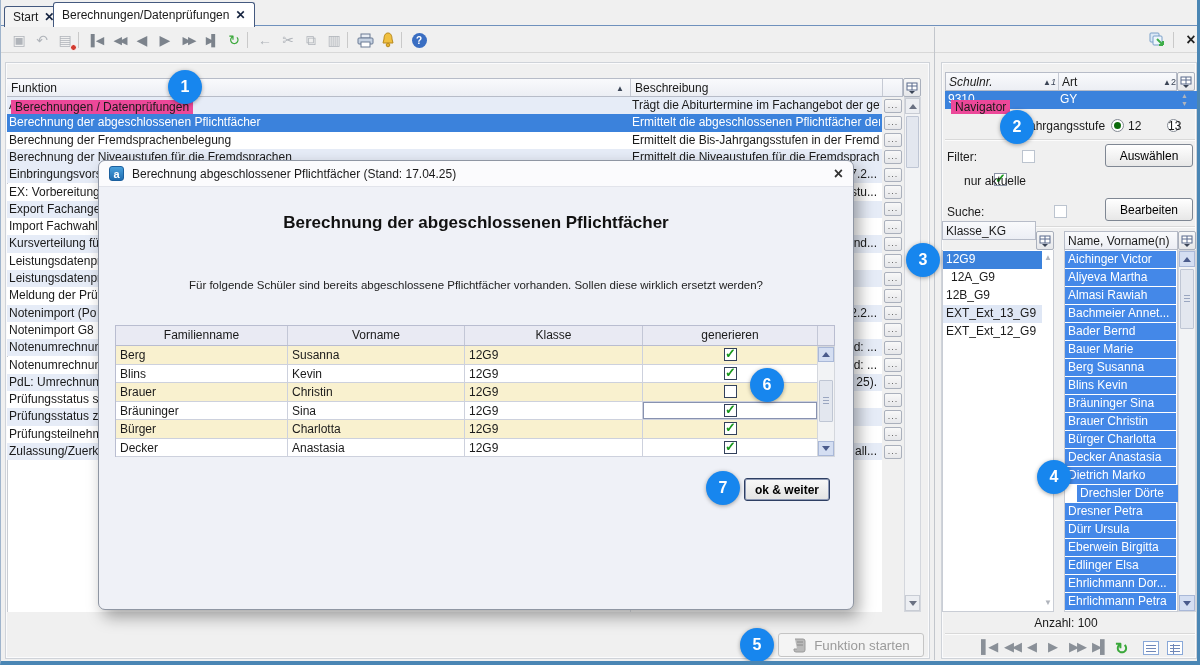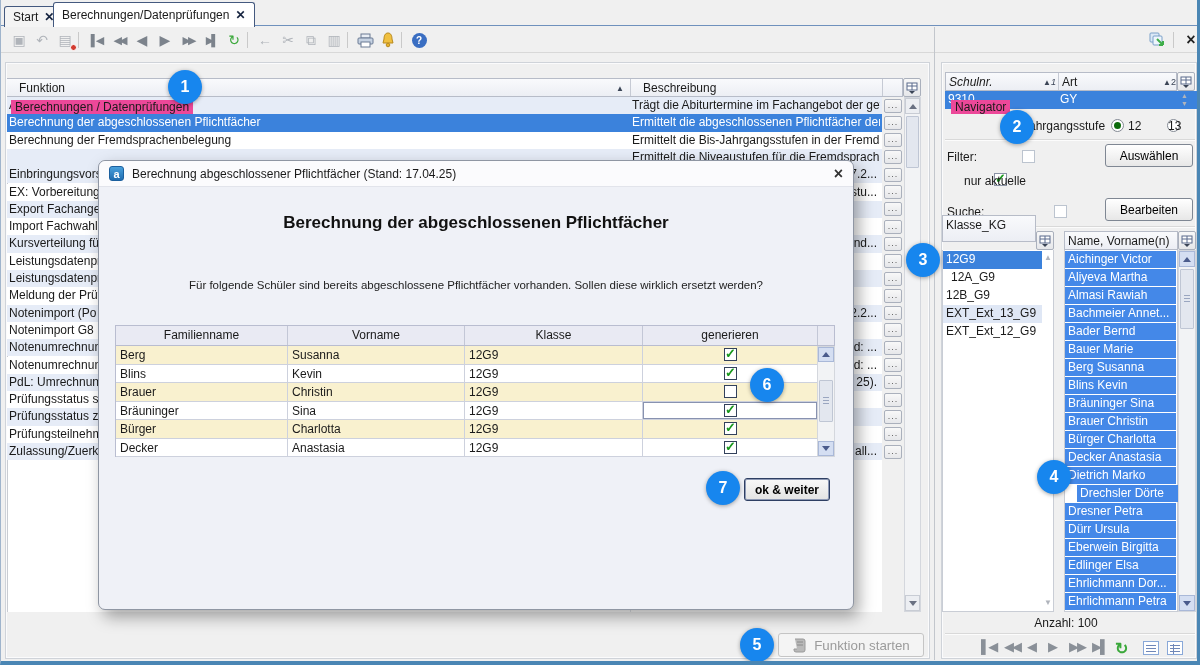--- a/index.html
+++ b/index.html
@@ -27,21 +27,21 @@
   .badge { position:absolute; right:-2px; bottom:-1px; width:7px; height:7px; border-radius:50%; background:#d23b2f; border:1px solid #fff; }
   .helpcircle { width:15px; height:15px; border-radius:50%; background:#3a6ec2; color:#fff; font-size:10px; font-weight:bold;
                 display:flex; align-items:center; justify-content:center; }
 
   
   .frame { position:absolute; border:1px solid #cfd3d9; box-shadow:inset 0 0 0 1px #fbfbfc; }
   .framelabel { position:absolute; background:#ec4899; padding:0 4px; z-index:3;margin-top:44px; }
 
   
   .thead { position:absolute; background:linear-gradient(#f9fafc,#eceef4); border:1px solid #b7bcc8; border-left:none; }
-  .thead .hcell { position:absolute; top:0; height:100%; border-left:1px solid #c6cad4; padding:2px 12px; }
+  .thead .hcell { position:absolute; top:0; height:100%; border-left:1px solid #c6cad4; padding:2px 4px; }
   .sort { font-size:8px; color:#3a4456; }
   .minibtn { position:absolute; background:linear-gradient(#f8f8f8,#e6e7ea); border:1px solid #aab0bc; border-radius:2px;
              font-size:9px; color:#555; text-align:center; line-height:10px; }
   .rowbtn { height:14px; width:18px; letter-spacing:1px; }
   .pickerbtn { display:flex; align-items:center; justify-content:center; }
 
   .mrow { position:absolute; left:6px; width:875px; }
   .mrow .fcell { position:absolute; left:2px; top:1px; width:618px; white-space:nowrap; overflow:hidden; }
   .mrow .dcell { position:absolute; left:625px; top:1px; width:248px; white-space:nowrap; overflow:hidden; }
   .mrow .dcell.fragr { text-align:right; padding-right:3px; }
@@ -211,20 +211,21 @@
       </div>
       <div class="mrow sel" style="top: 114.3px; height: 17.3px;">
         <span class="fcell">Berechnung der abgeschlossenen Pflichtfächer</span>
         <span class="dcell">Ermittelt die abgeschlossenen Pflichtfächer der 10. Jahrgangsstufe (Stand: 17.4.2025)</span>
       </div>
       <div class="mrow" style="background: rgb(255, 255, 255); top: 131.6px; height: 17.3px;">
         <span class="fcell">Berechnung der Fremdsprachenbelegung</span>
         <span class="dcell">Ermittelt die Bis-Jahrgangsstufen in der Fremdsprachenfolge anhand der Fachwahl</span>
       </div>
       <div class="mrow" style="background: rgb(230, 236, 247); top: 148.9px; height: 17.3px;">
+        <span class="fcell">Berechnung der Niveaustufen für die Fremdsprachen</span>
         <span class="dcell">Ermittelt die Niveaustufen für die Fremdsprachen</span>
       </div>
       <div class="mrow" style="background: rgb(230, 236, 247); top: 166.2px; height: 17.3px;">
         <span class="fcell">Einbringungsvorschlag</span>
         <span class="dcell fragr">07.2...</span>
       </div>
       <div class="mrow" style="background: rgb(255, 255, 255); top: 183.5px; height: 17.3px;">
         <span class="fcell">EX: Vorbereitung</span>
         <span class="dcell fragr">stu...</span>
       </div>
@@ -381,21 +382,21 @@
   <span class="cbx checked abs" style="left:944px; top:173px;"></span>
   <span class="abs" style="left:963px; top:174px;">nur aktuelle</span>
 
   <span class="abs" style="left:946px; top:205px;">Suche:</span>
   <span class="cbx abs" style="left:988px; top:205px; border-color:#bcc4cf;"></span>
   <button class="navbtn" style="left:1104px; top:198px;">Bearbeiten</button>
 
   <div class="hsep" style="left:944px; top:226px; width:250px;"></div>
 
   
-  <div class="navhead" style="left:941px; top:215px; width:94px; height:27px;">
+  <div class="navhead" style="left:941px; top:221px; width:94px; height:19px;">
     <div class="hcell nowrap" style="left:0; width:94px; border-left:none;"><span>Klasse_KG</span></div>
   </div>
   <div class="minibtn pickerbtn" style="left:1035px; top:231px; width:18px; height:19px;">
     <svg width="12" height="12" viewBox="0 0 12 12">
         <rect x="1" y="1" width="10" height="7" fill="#fff" stroke="#5b6b8c"></rect>
         <line x1="1" y1="4" x2="11" y2="4" stroke="#5b6b8c"></line>
         <line x1="6" y1="1" x2="6" y2="8" stroke="#5b6b8c"></line>
         <path d="M3 9 l3 3 3 -3 z" fill="#3a4456"></path>
       </svg>
   </div>

